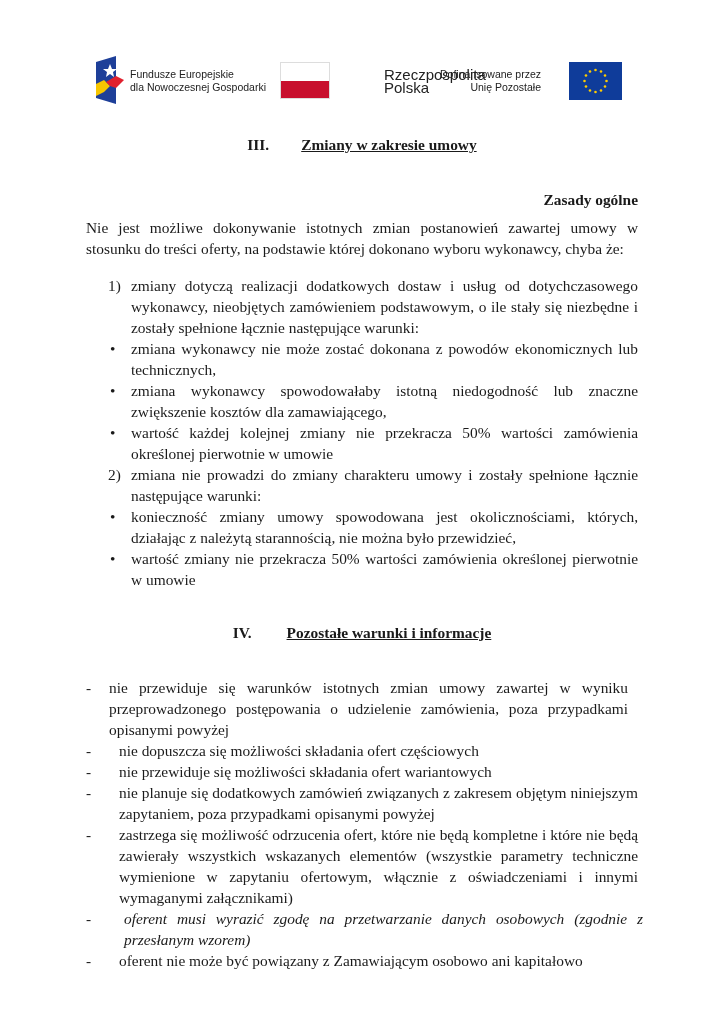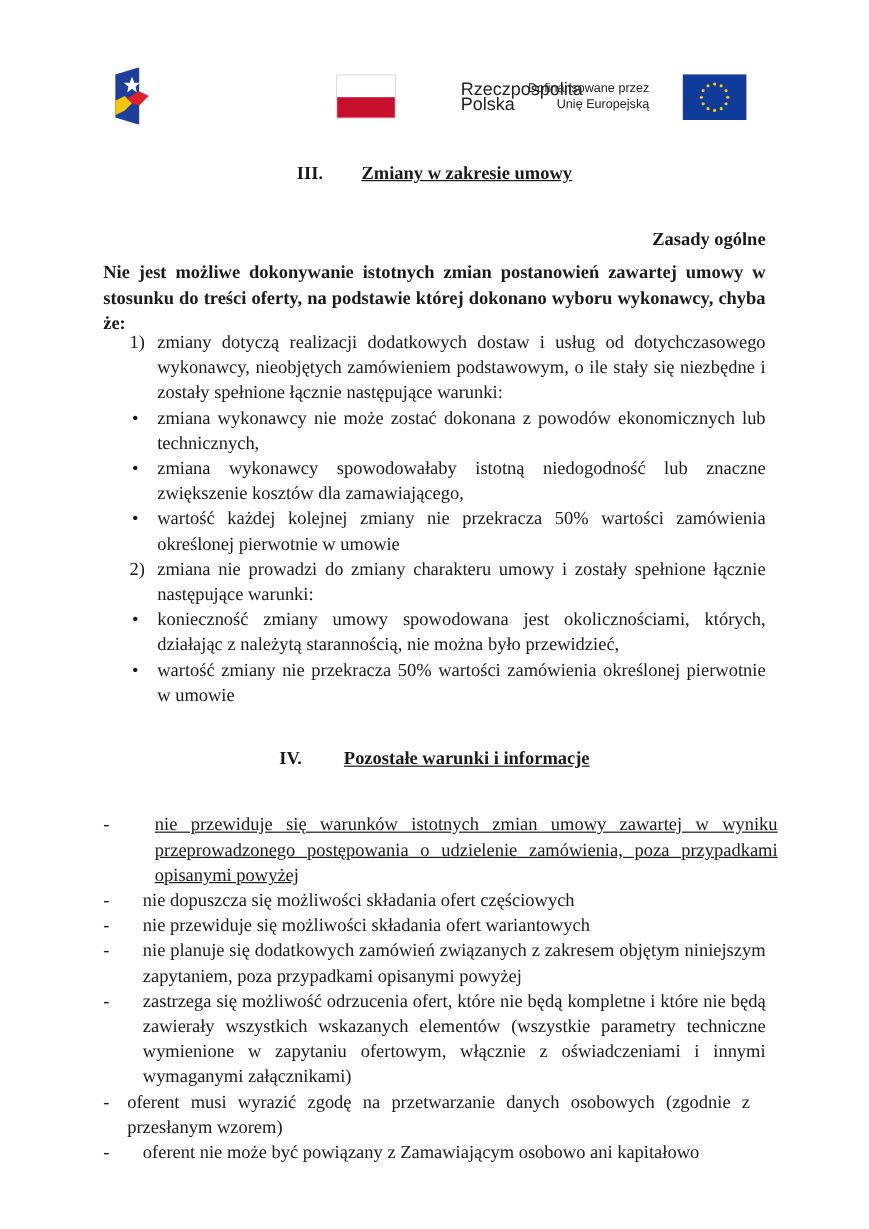--- a/index.html
+++ b/index.html
@@ -16,47 +16,51 @@
              font-size:15px; line-height:13px; color:#222;margin-left:44px; }
   .eu-text { position:absolute; left:436px; top:68px; width:105px; text-align:right; font-family:"Liberation Sans", "DejaVu Sans", sans-serif;
              font-size:10.5px; line-height:13px; color:#222; }
   .eu-flag { position:absolute; left:569px; top:62px; width:53px; height:38px; background:#0f3c9a; }
 
   .doc { position:absolute; left:86px; top:0; width:552px; font-size:15.4px; line-height:21px; }
   .h-section { position:absolute; left:0; width:552px; text-align:center; font-weight:bold; font-size:15.4px; }
   .h-section .num { display:inline-block; width:50px; text-align:left; }
   .h-section .title { text-decoration:underline;text-align:right; }
   .h-sub { position:absolute; left:0; width:552px; text-align:center; font-weight:bold; font-size:15.4px; }
-  .para { position:absolute; left:0; width:552px; text-align:justify;font-weight:bold; }
+  .para { position:absolute; left:0; width:552px; text-align:justify; }
   .item { position:absolute; text-align:justify; text-align-last:left; }
   .marker { position:absolute; }
 </style>
 </head>
 <body>
 
 <div class="logos">
   <svg class="fe-logo" viewBox="0 0 28 48">
     <polygon points="0,6 20,0 20,48 0,42" fill="#1e3f99"></polygon>
     <polygon points="0,28 8,24 14,30 8,36 0,40" fill="#f7c600"></polygon>
     <polygon points="10,26 20,20 28,24 20,32 14,30" fill="#e0202e"></polygon>
     <polygon points="14,8 16,13 21,13 17,16 18,21 14,18 10,21 11,16 7,13 12,13" fill="#ffffff"></polygon>
   </svg>
+  <div class="fe-text">
+    <div>Fundusze Europejskie</div>
+    <div>dla Nowoczesnej Gospodarki</div>
+  </div>
 
   <div class="pl-flag">
     <div class="white"></div>
       <div class="red"></div>
   </div>
   <div class="pl-text">
     <div>Rzeczpospolita</div>
     <div>Polska</div>
   </div>
 
   <div class="eu-text">
     <div>Dofinansowane przez</div>
-    <div>Unię Europejską</div>
+    <div>Unię Pozostałe</div>
   </div>
   <svg class="eu-flag" id="euflag" viewBox="0 0 53 38">
       <circle cx="26.5" cy="8" r="1.3" fill="#ffcc00"></circle>
       <circle cx="32" cy="9.473720558371173" r="1.3" fill="#ffcc00"></circle>
       <circle cx="36.02627944162882" cy="13.5" r="1.3" fill="#ffcc00"></circle>
       <circle cx="37.5" cy="19" r="1.3" fill="#ffcc00"></circle>
       <circle cx="36.02627944162883" cy="24.499999999999996" r="1.3" fill="#ffcc00"></circle>
       <circle cx="32" cy="28.526279441628827" r="1.3" fill="#ffcc00"></circle>
       <circle cx="26.5" cy="30" r="1.3" fill="#ffcc00"></circle>
       <circle cx="21.000000000000004" cy="28.526279441628827" r="1.3" fill="#ffcc00"></circle>
@@ -107,40 +111,40 @@
     </div>
 
   <div class="h-section" style="top:622px;">
     <span class="num">IV.</span>
     <span class="title">Pozostałe warunki i informacje</span>
   </div>
 
   <div id="s4list">
       <div style="position: absolute; top: 677px; left: 0px; width: 552px;">
         <span class="marker" style="left: 0px;">-</span>
-        <div class="item" style="left: 43px; width: 519px; text-decoration: underline;">nie przewiduje się warunków istotnych zmian umowy zawartej w wyniku przeprowadzonego postępowania o udzielenie zamówienia, poza przypadkami opisanymi powyżej</div>
+        <div class="item" style="left: 23px; width: 519px;">nie przewiduje się warunków istotnych zmian umowy zawartej w wyniku przeprowadzonego postępowania o udzielenie zamówienia, poza przypadkami opisanymi powyżej</div>
       </div>
       <div style="position: absolute; top: 740px; left: 0px; width: 552px;">
         <span class="marker" style="left: 0px;">-</span>
         <div class="item" style="left: 33px; width: 519px;">nie dopuszcza się możliwości składania ofert częściowych</div>
       </div>
       <div style="position: absolute; top: 761px; left: 0px; width: 552px;">
         <span class="marker" style="left: 0px;">-</span>
         <div class="item" style="left: 33px; width: 519px;">nie przewiduje się możliwości składania ofert wariantowych</div>
       </div>
       <div style="position: absolute; top: 782px; left: 0px; width: 552px;">
         <span class="marker" style="left: 0px;">-</span>
         <div class="item" style="left: 33px; width: 519px;">nie planuje się dodatkowych zamówień związanych z zakresem objętym niniejszym zapytaniem, poza przypadkami opisanymi powyżej</div>
       </div>
       <div style="position: absolute; top: 824px; left: 0px; width: 552px;">
         <span class="marker" style="left: 0px;">-</span>
         <div class="item" style="left: 33px; width: 519px;">zastrzega się możliwość odrzucenia ofert, które nie będą kompletne i które nie będą zawierały wszystkich wskazanych elementów (wszystkie parametry techniczne wymienione w zapytaniu ofertowym, włącznie z oświadczeniami i innymi wymaganymi załącznikami)</div>
       </div>
       <div style="position: absolute; top: 908px; left: 0px; width: 552px;">
         <span class="marker" style="left: 0px;">-</span>
-        <div class="item" style="left: 20px; width: 519px;">oferent musi wyrazić zgodę na przetwarzanie danych osobowych (zgodnie z przesłanym wzorem)</div>
+        <div class="item" style="left: 38px; width: 519px; font-style: italic;">oferent musi wyrazić zgodę na przetwarzanie danych osobowych (zgodnie z przesłanym wzorem)</div>
       </div>
       <div style="position: absolute; top: 950px; left: 0px; width: 552px;">
         <span class="marker" style="left: 0px;">-</span>
         <div class="item" style="left: 33px; width: 519px;">oferent nie może być powiązany z Zamawiającym osobowo ani kapitałowo</div>
       </div>
     </div>
 </div>
 
 </body></html>

